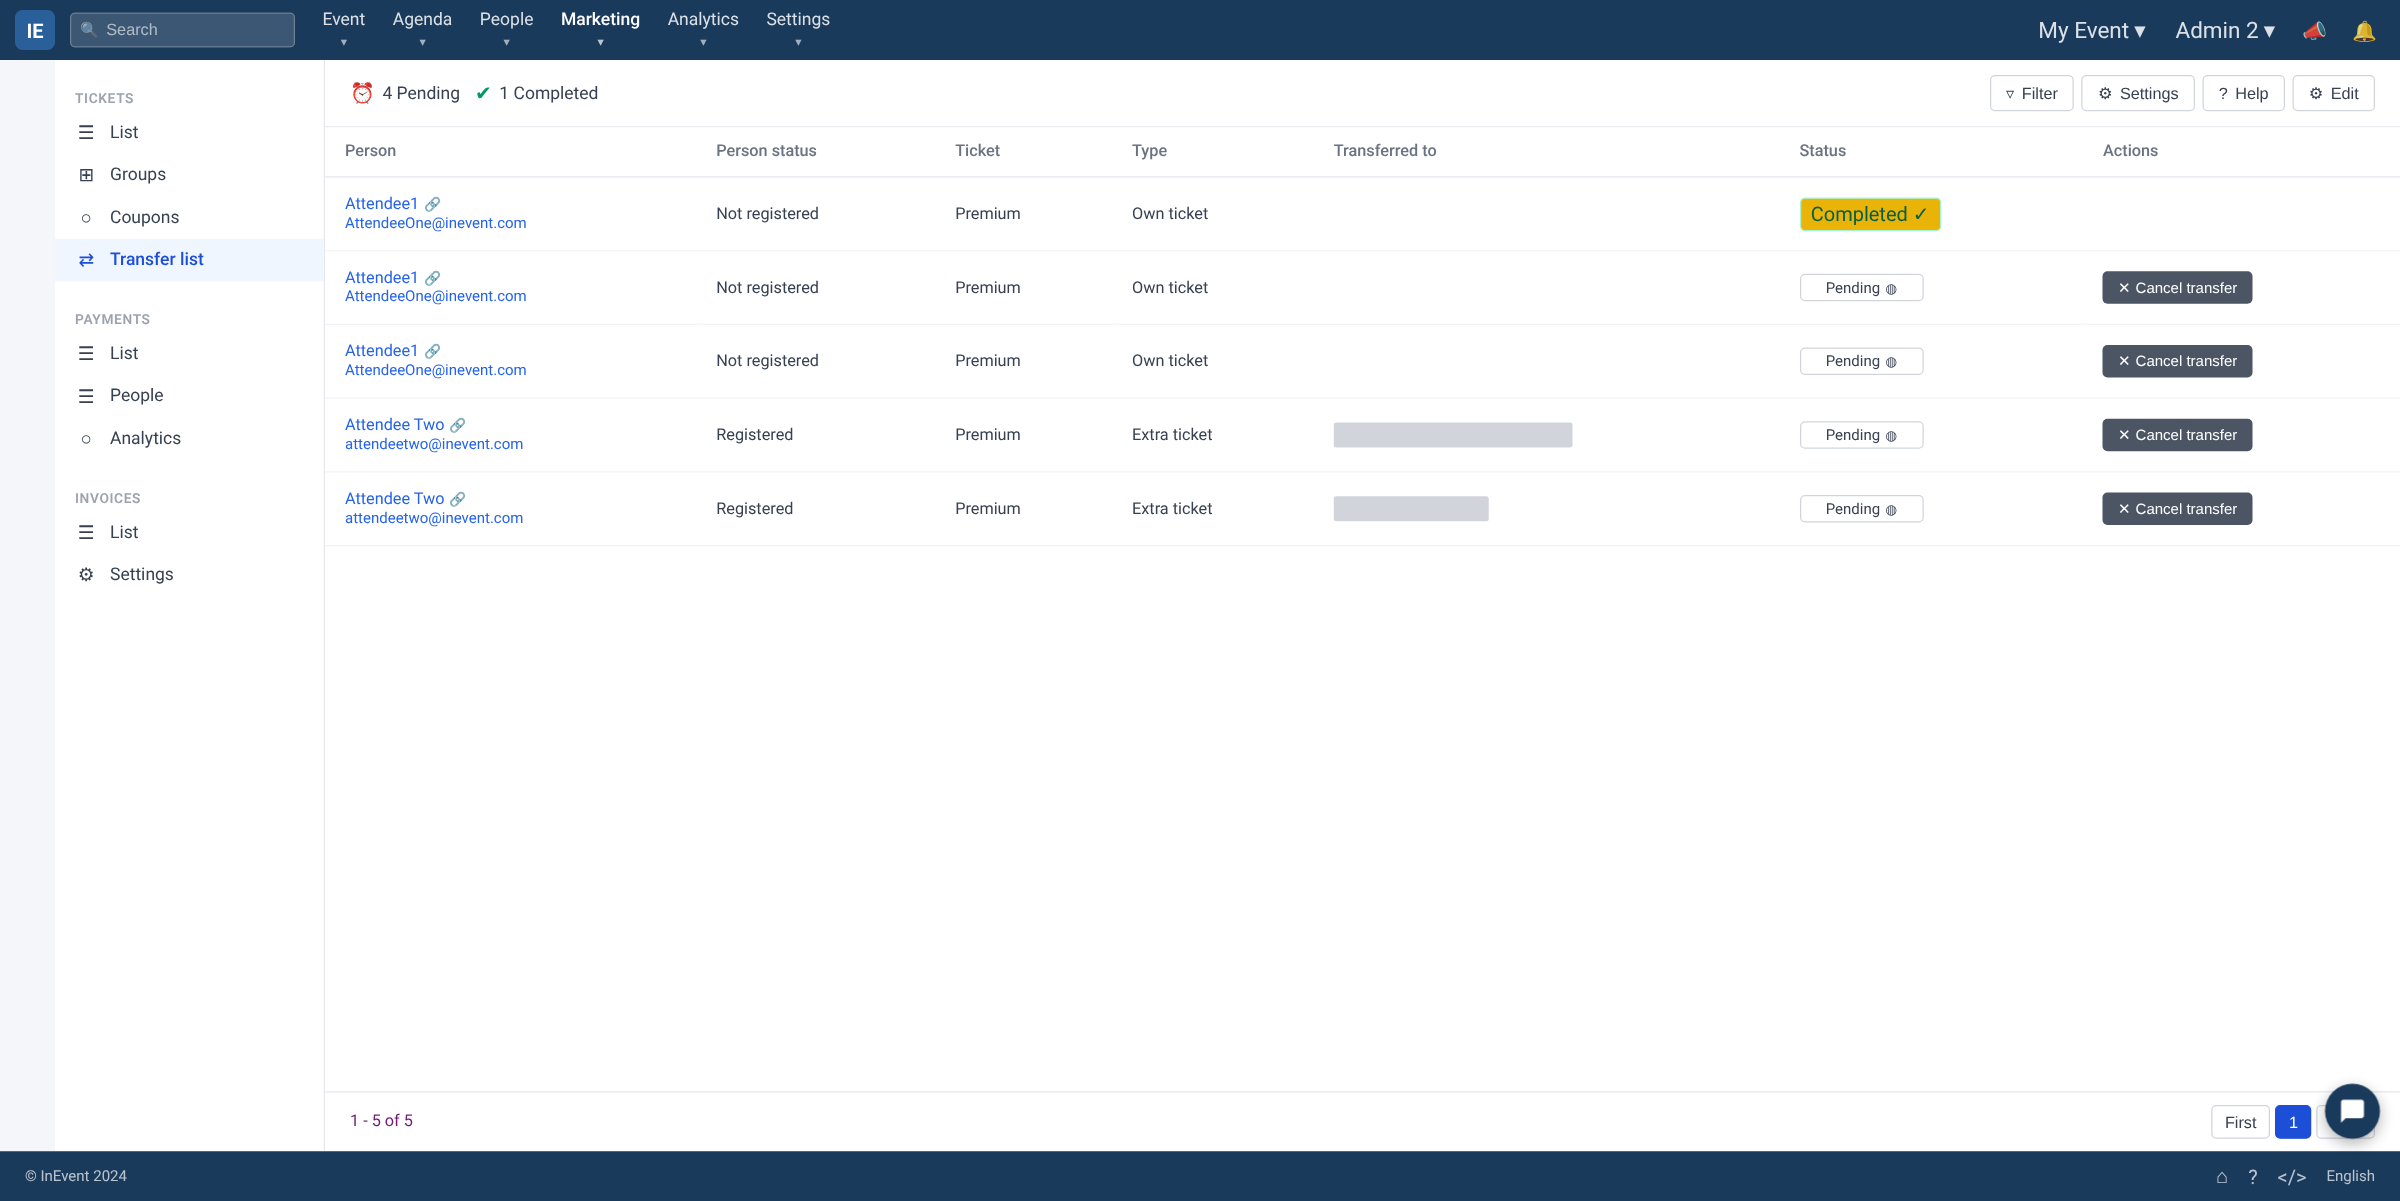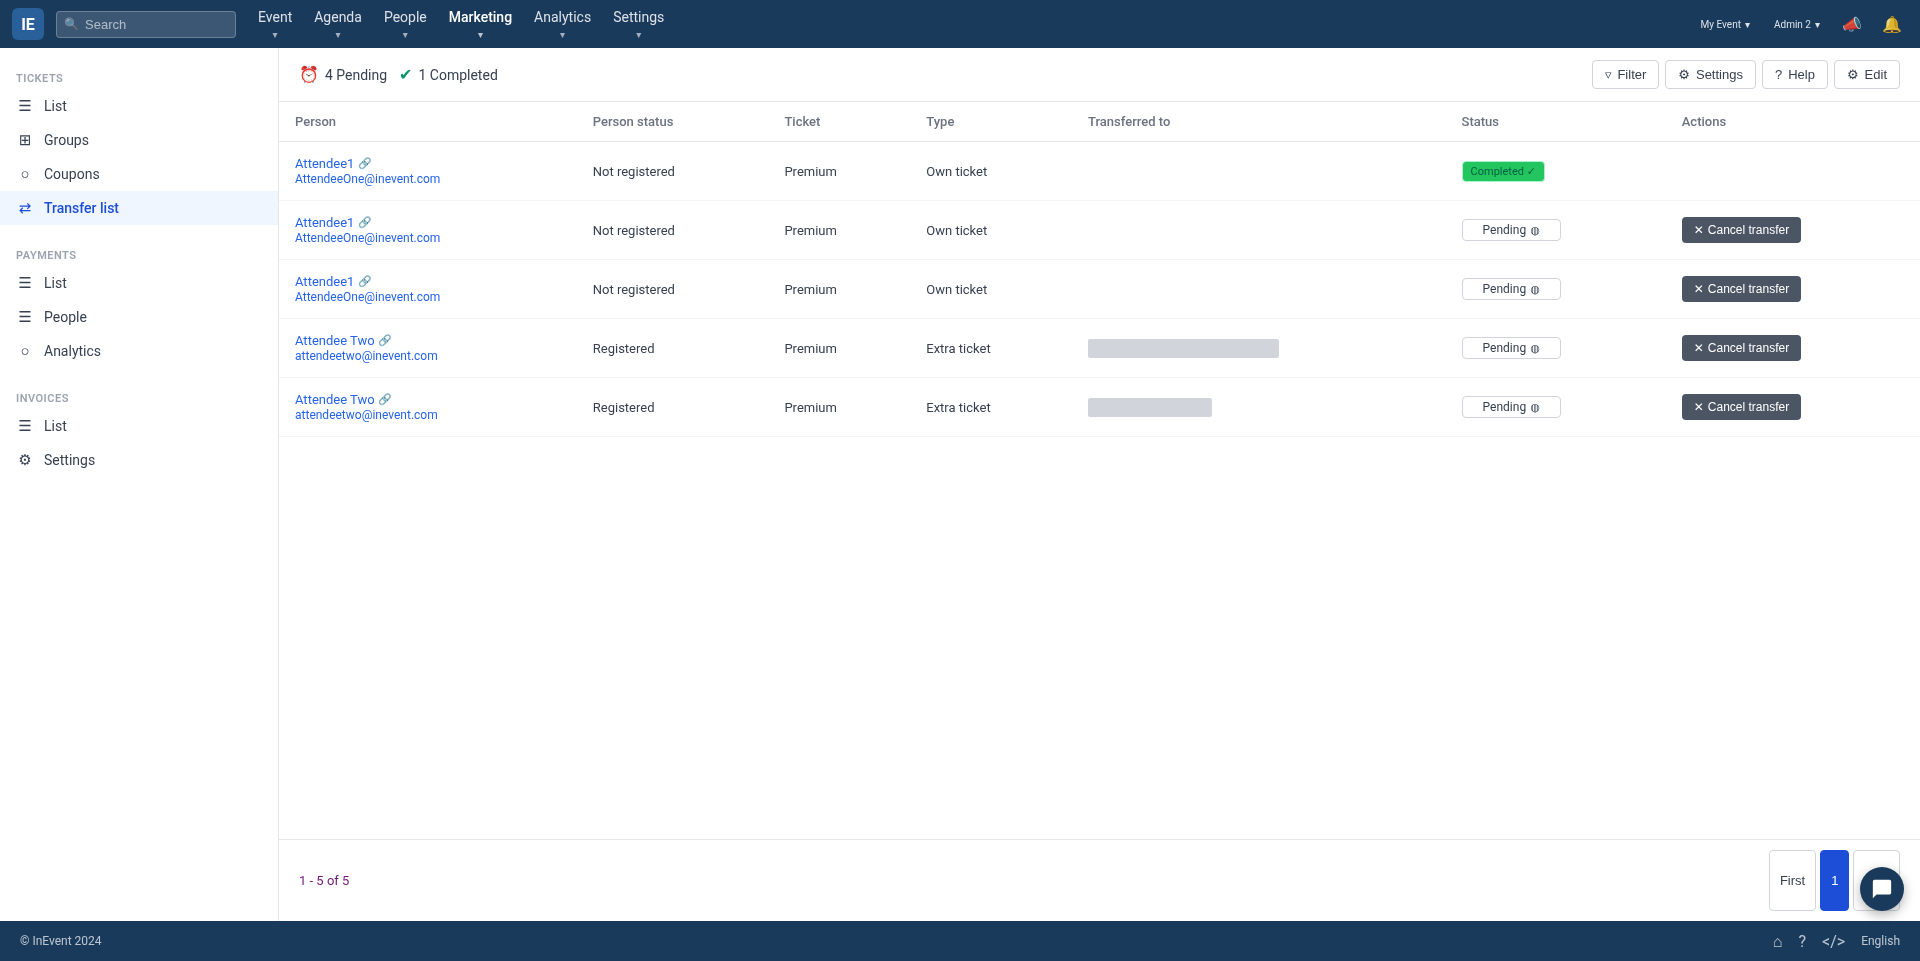--- a/index.html
+++ b/index.html
@@ -85,47 +85,48 @@
       align-items: center;
       gap: 8px;
       margin-left: auto;
     }
     .nav-right-item {
       color: rgba(255,255,255,0.85);
       padding: 4px 8px;
       border-radius: 4px;
       cursor: pointer;
       display: flex; align-items: center; gap: 4px;
-      font-size: 10px;
+      font-size: 18px;
       white-space: nowrap;
     }
     .nav-icon-btn {
       color: rgba(255,255,255,0.85);
       width: 32px; height: 32px;
       border-radius: 4px;
       display: flex; align-items: center; justify-content: center;
       cursor: pointer;
       font-size: 16px;
     }
 
     
     .main-layout {
       display: flex;
       flex: 1;
       overflow: hidden;
     }
 
     
     .sidebar {
-      width: 279px;
+      width: 216px;
       background: white;
       border-right: 1px solid #e5e7eb;
       overflow-y: auto;
       flex-shrink: 0;
       padding: 16px 0;
+      margin-left: 44px;
     }
     .sidebar-section-title {
       font-size: 11px;
       font-weight: 600;
       color: #9ca3af;
       text-transform: uppercase;
       letter-spacing: 0.5px;
       padding: 8px 16px 4px;
     }
     .sidebar-item {
@@ -230,26 +231,26 @@
       display: flex; align-items: center; gap: 4px;
     }
     .person-email {
       color: #2563eb;
       font-size: 12px;
       cursor: pointer;
     }
     .ext-link-icon { font-size: 11px; color: #6b7280; }
 
     .badge-completed {
-      background: #22c55e;
+      background: #eab308;
       color: #065f46;
       border: 1px solid #a7f3d0;
       border-radius: 4px;
       padding: 3px 8px;
-      font-size: 11px;
+      font-size: 16px;
       display: inline-flex; align-items: center; gap: 4px;
       white-space: nowrap;
     }
     .badge-pending {
       background: white;
       color: #374151;
       border: 1px solid #d1d5db;
       border-radius: 4px;
       padding: 3px 20px;
       font-size: 12px;
@@ -285,21 +286,21 @@
       align-items: center;
       justify-content: space-between;
       flex-shrink: 0;
     }
     .pagination-info { font-size: 13px; color: #701a75; }
     .pagination-btns { display: flex; gap: 4px; }
     .page-btn {
       border: 1px solid #d1d5db;
       background: white;
       border-radius: 4px;
-      padding: 22px 10px;
+      padding: 5px 10px;
       font-size: 13px;
       cursor: pointer;
       color: #374151;
     }
     .page-btn.active {
       background: #1d4ed8;
       color: white;
       border-color: #1d4ed8;
     }
 

